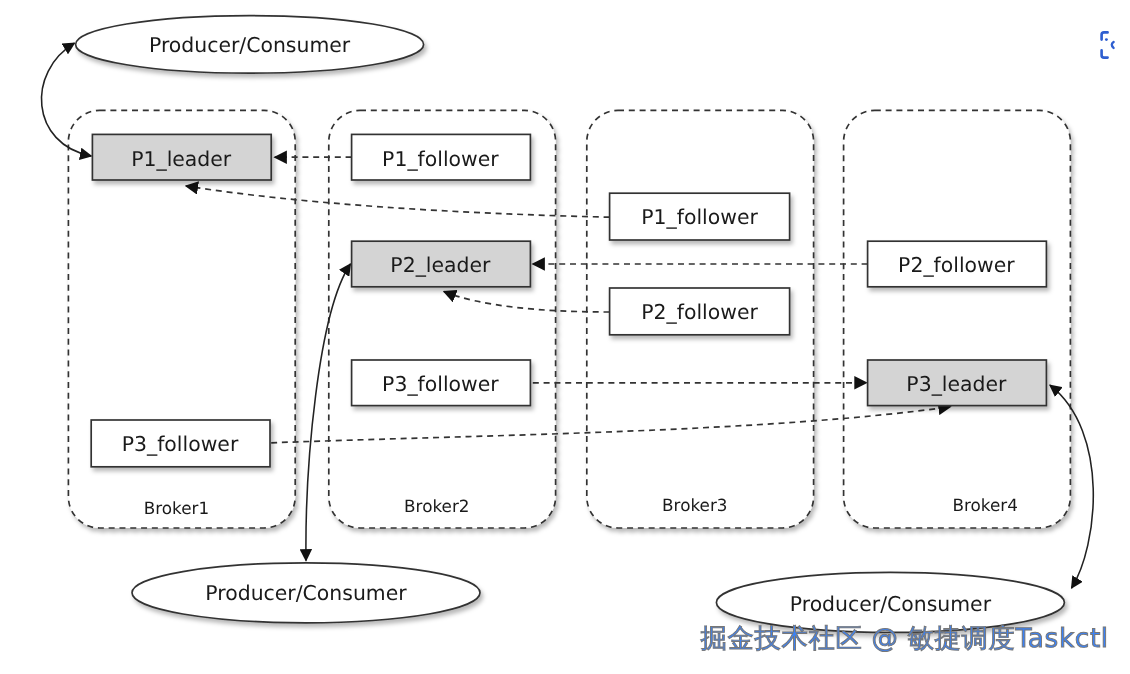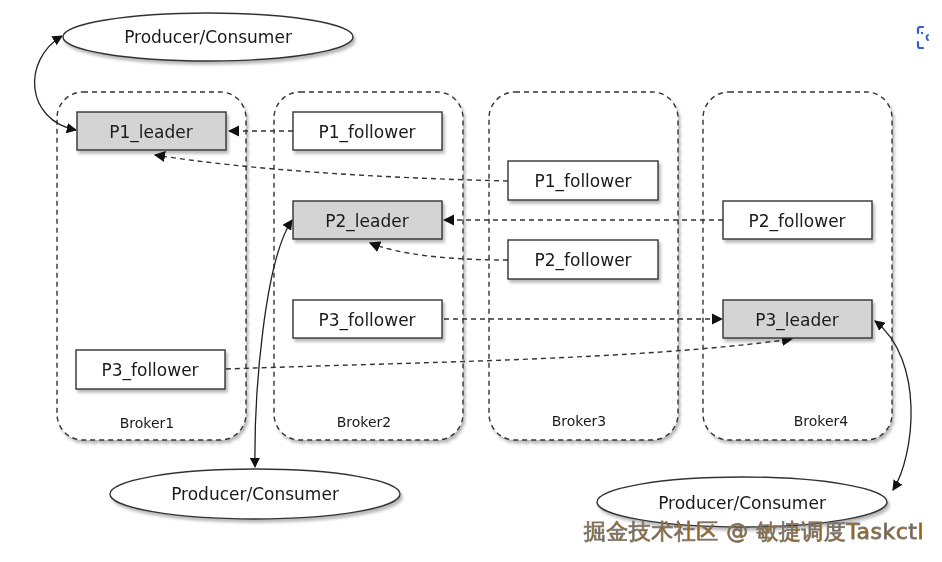--- a/index.html
+++ b/index.html
@@ -8,21 +8,21 @@
   .broker-box { fill: #ffffff; stroke: #333; stroke-width: 1.4; stroke-dasharray: 5 4; filter: url(#shadow); }
   .part-box { stroke: #333; stroke-width: 1.4; filter: url(#shadow); }
   .leader { fill: #d4d4d4; }
   .follower { fill: #ffffff; }
   .ellipse { fill: #ffffff; stroke: #333; stroke-width: 1.4; filter: url(#shadow); }
   .rep { fill: none; stroke: #333; stroke-width: 1.4; stroke-dasharray: 5 4; }
   .pc { fill: none; stroke: #222; stroke-width: 1.3; }
   .part-label { font-size: 17px; }
   .broker-label { font-size: 14px; }
   .pc-label { font-size: 17px; }
-  .watermark { position: absolute; right: 18px; top: 517px; font-size: 22px; color: #a16207; -webkit-text-stroke: 0.8px #777; font-family: "DejaVu Sans", sans-serif; letter-spacing: 0.5px; }
+  .watermark { position: absolute; right: 18px; top: 517px; font-size: 22px; color: #3b82f6; -webkit-text-stroke: 0.8px #777; font-family: "DejaVu Sans", sans-serif; letter-spacing: 0.5px; }
   .scan-icon { position: absolute; left: 916px; top: 24px; width: 20px; height: 28px; }
 </style>
 </head>
 <body>
 
 
 
 <svg width="942" height="562" viewBox="0 0 942 562" xmlns="http://www.w3.org/2000/svg">
   <defs>
     <filter id="shadow" x="-10%" y="-10%" width="125%" height="135%">

